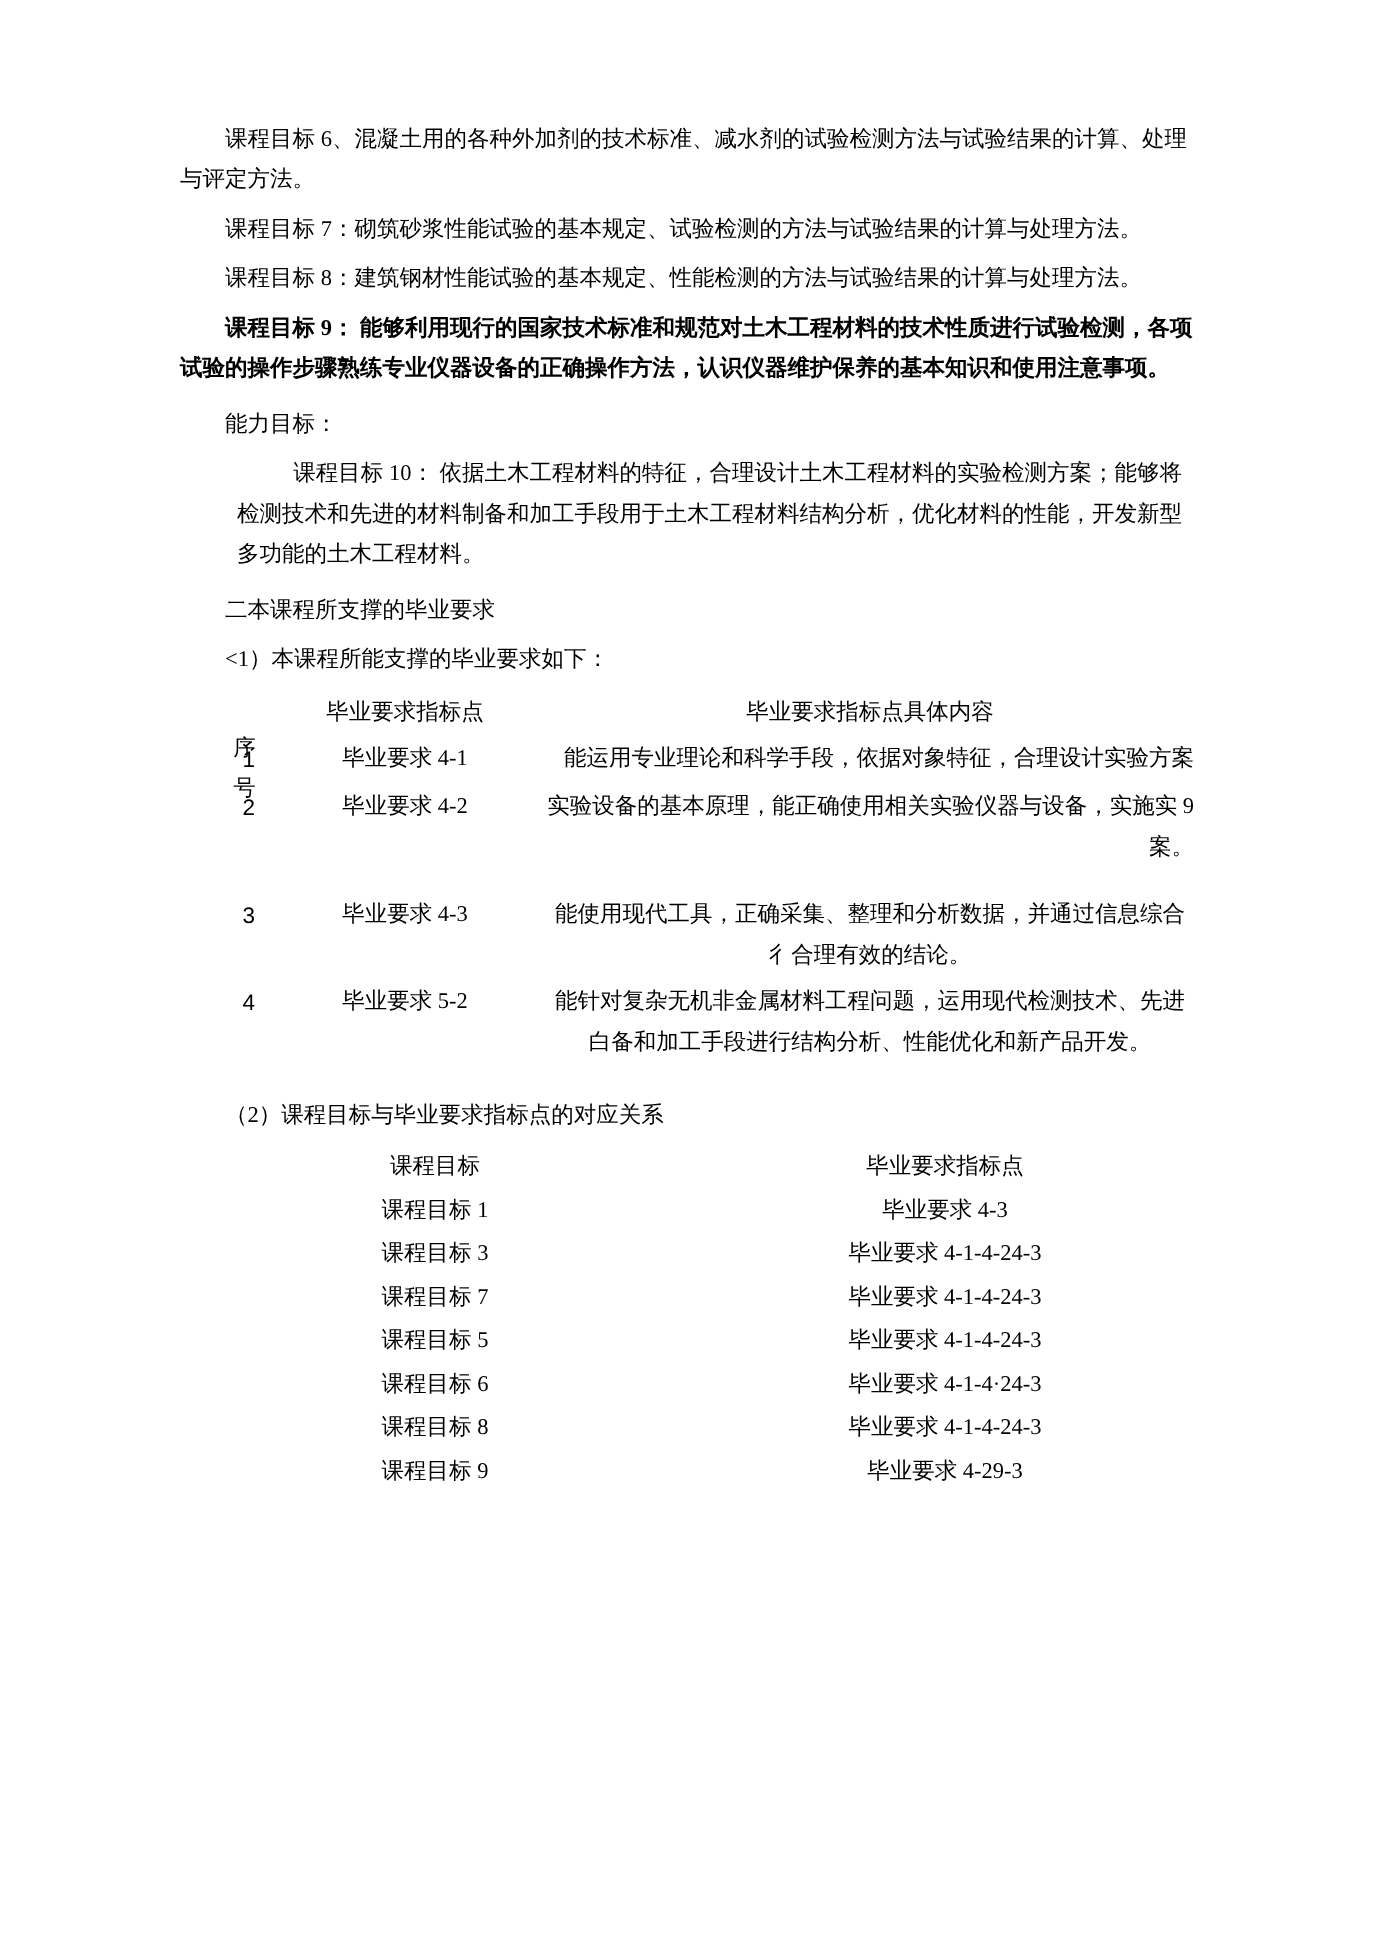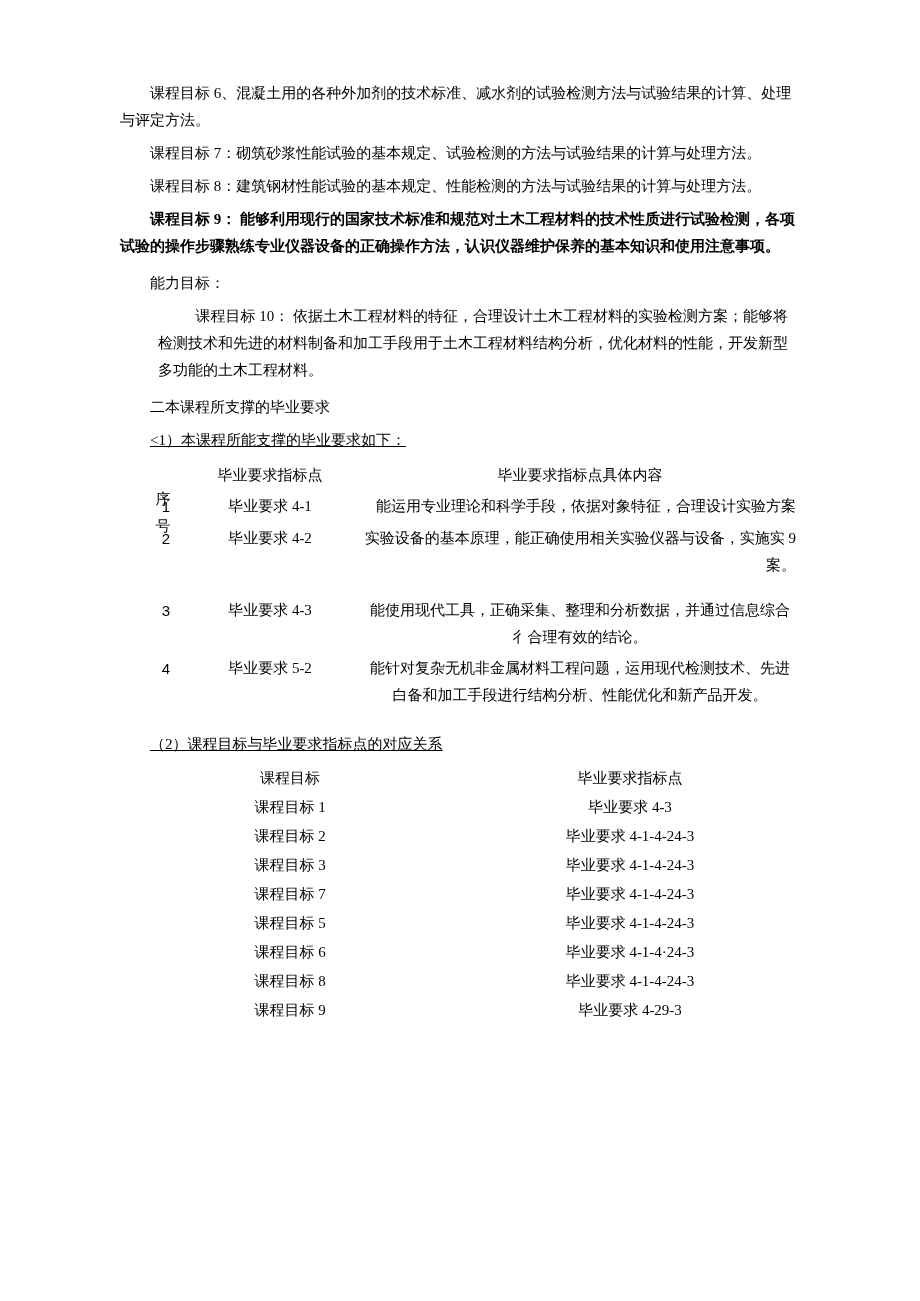--- a/index.html
+++ b/index.html
@@ -24,21 +24,20 @@
       margin-bottom: 6px;
     }
     .section-label {
       text-indent: 2em;
       margin-top: 10px;
       margin-bottom: 6px;
     }
     .sub-label {
       text-indent: 2em;
       margin-bottom: 6px;
-      text-decoration: underline;
     }
     .table1 {
       width: 100%;
       border-collapse: collapse;
       margin-top: 4px;
       margin-bottom: 20px;
     }
     .table1 td {
       padding: 2px 4px;
       vertical-align: top;
@@ -132,24 +131,20 @@
   <tbody>
       <tr>
     <td class="col-obj">课程目标</td>
     <td class="col-req">毕业要求指标点</td>
   </tr>
   <tr>
     <td>课程目标 1</td>
     <td>毕业要求 4-3</td>
   </tr>
   <tr>
-    <td>课程目标 2</td>
-    <td>毕业要求 4-1-4-24-3</td>
-  </tr>
-  <tr>
     <td>课程目标 3</td>
     <td>毕业要求 4-1-4-24-3</td>
   </tr>
   <tr>
     <td>课程目标 7</td>
     <td>毕业要求 4-1-4-24-3</td>
   </tr>
   <tr>
     <td>课程目标 5</td>
     <td>毕业要求 4-1-4-24-3</td>

